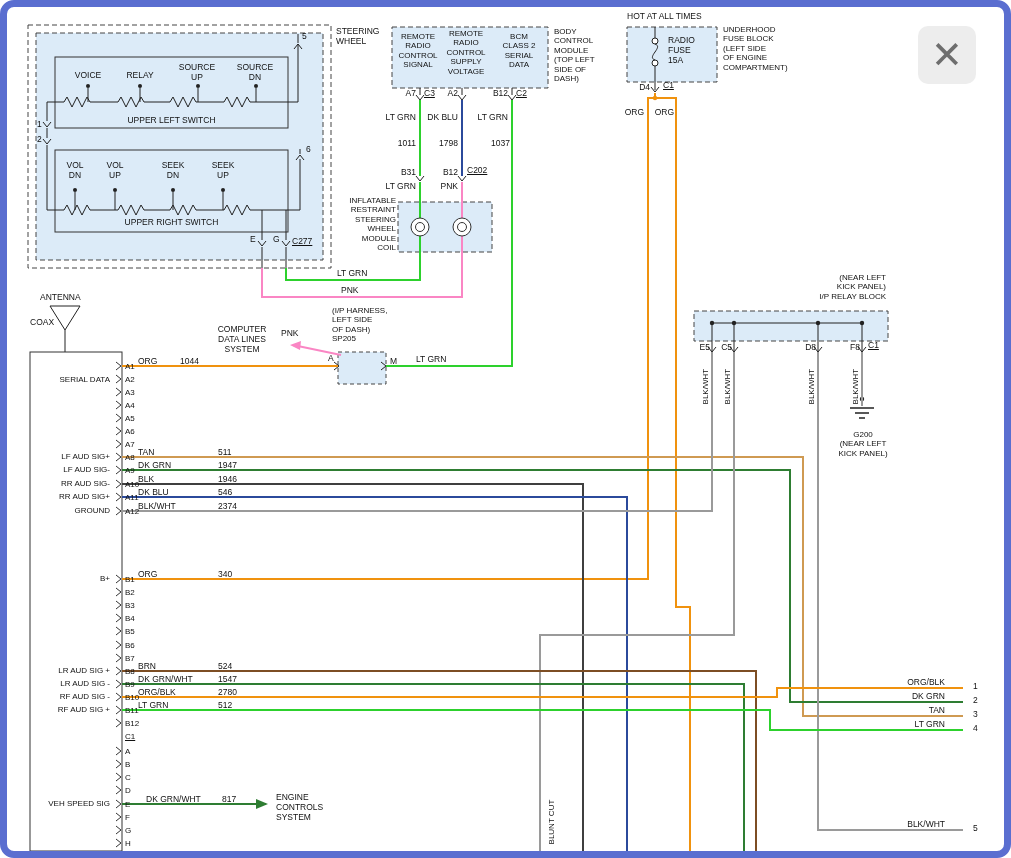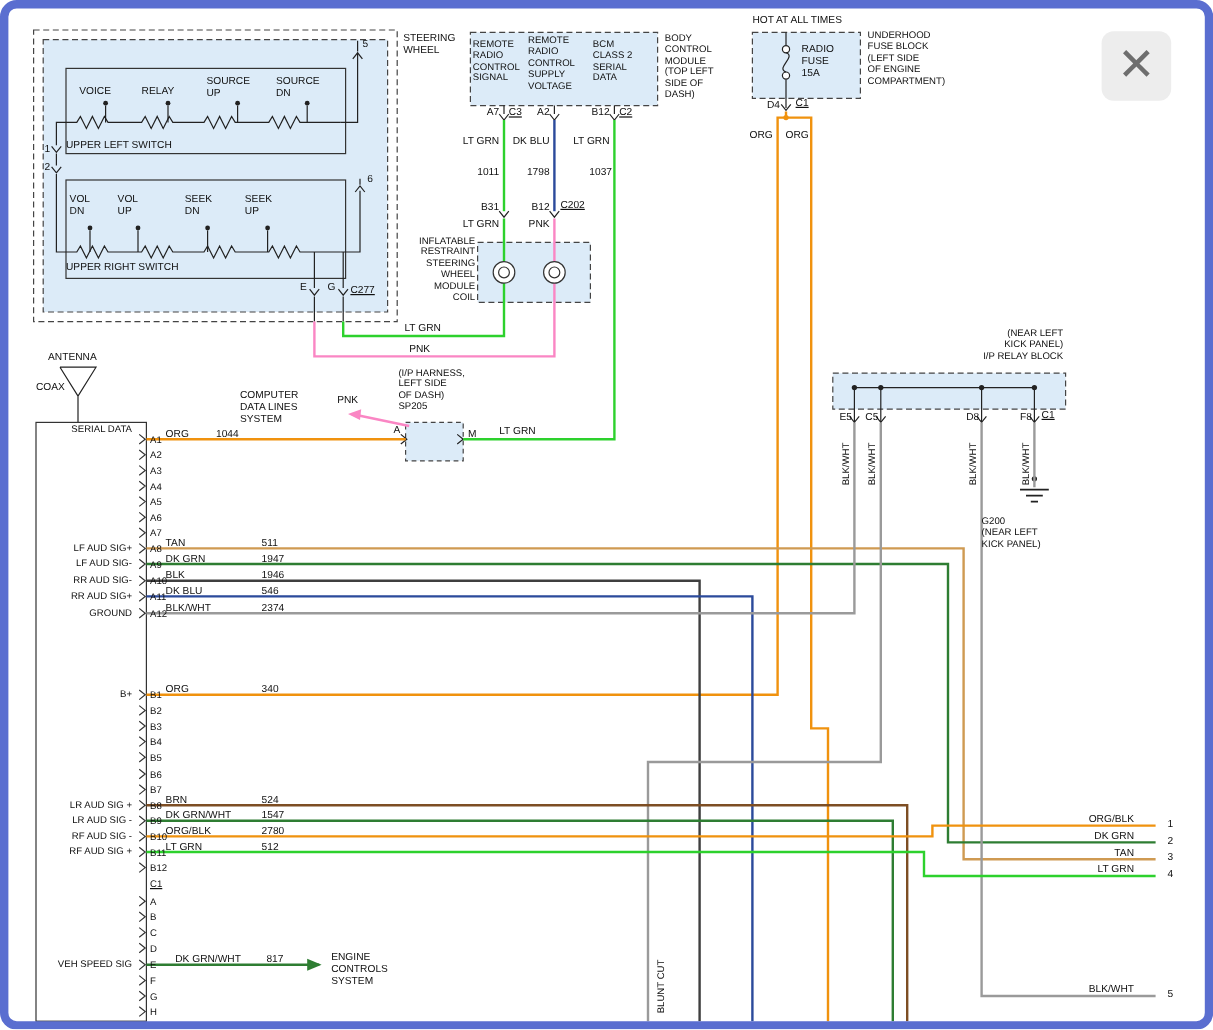--- a/index.html
+++ b/index.html
@@ -3,21 +3,21 @@
 <meta charset="utf-8">
 <style>
   html,body{margin:0;padding:0;background:#fff;}
   .stage{position:relative;width:1011px;height:858px;background:#fff;overflow:hidden;
          font-family:"Liberation Sans",sans-serif;}
   .frame{position:absolute;left:0;top:0;right:0;bottom:0;border:7px solid #5a6ed0;
          border-radius:14px;pointer-events:none;z-index:50;}
   svg.diagram{position:absolute;left:0;top:0;z-index:1;}
   .lbl{position:absolute;font-size:8.5px;line-height:1.18;color:#111;white-space:pre-line;z-index:10;}
   .r{text-align:right;}
-  .c{text-align:left;}
+  .c{text-align:center;}
   .u{text-decoration:underline;}
   .v{transform:rotate(-90deg);transform-origin:0 100%;white-space:nowrap;font-size:8px;}
   .close-btn{position:absolute;left:918px;top:26px;width:58px;height:58px;background:#ededed;
              border-radius:10px;display:flex;align-items:center;justify-content:center;
              cursor:pointer;z-index:60;}
   .close-btn span{font-size:38px;color:#6e6e6e;line-height:1;}
 </style>
 </head>
 <body>
 
@@ -240,21 +240,21 @@
 <div class="lbl" style="left:416px;top:354px">LT GRN</div>
 <div class="lbl c" style="left:200px;top:324px;width:84px">COMPUTER
 DATA LINES
 SYSTEM</div>
 <div class="lbl" style="left:281px;top:328px">PNK</div>
 
 <div class="lbl" style="left:276px;top:792px">ENGINE
 CONTROLS
 SYSTEM</div>
 
-<div class="lbl r" style="left:30px;top:353px;width:80px;font-size:8px">SERIAL DATA</div>
+<div class="lbl r" style="left:30px;top:375px;width:80px;font-size:8px">SERIAL DATA</div>
 <div class="lbl r" style="left:30px;top:452px;width:80px;font-size:8px">LF AUD SIG+</div>
 <div class="lbl r" style="left:30px;top:465px;width:80px;font-size:8px">LF AUD SIG-</div>
 <div class="lbl r" style="left:30px;top:479px;width:80px;font-size:8px">RR AUD SIG-</div>
 <div class="lbl r" style="left:30px;top:492px;width:80px;font-size:8px">RR AUD SIG+</div>
 <div class="lbl r" style="left:30px;top:506px;width:80px;font-size:8px">GROUND</div>
 <div class="lbl r" style="left:30px;top:574px;width:80px;font-size:8px">B+</div>
 <div class="lbl r" style="left:30px;top:666px;width:80px;font-size:8px">LR AUD SIG +</div>
 <div class="lbl r" style="left:30px;top:679px;width:80px;font-size:8px">LR AUD SIG -</div>
 <div class="lbl r" style="left:30px;top:692px;width:80px;font-size:8px">RF AUD SIG -</div>
 <div class="lbl r" style="left:30px;top:705px;width:80px;font-size:8px">RF AUD SIG +</div>

